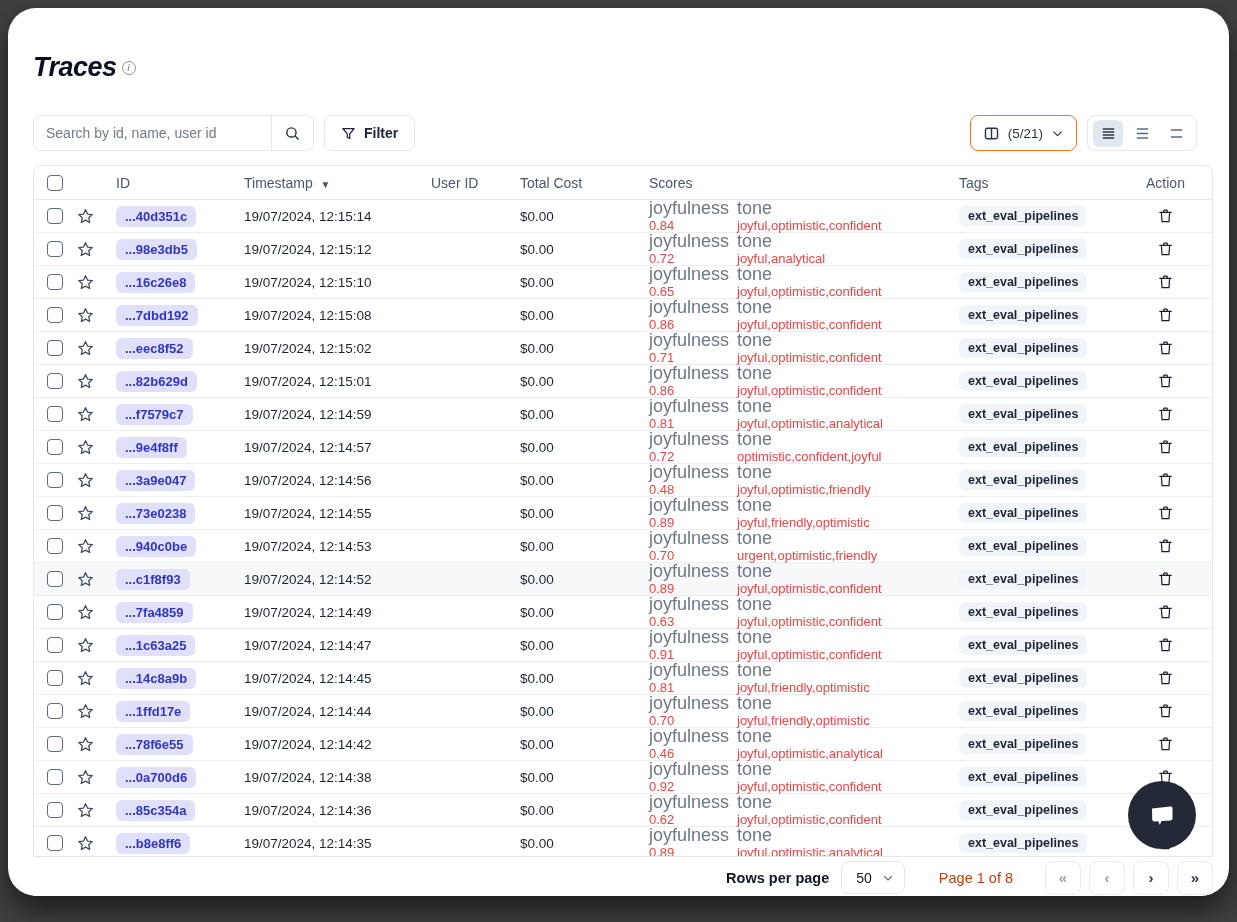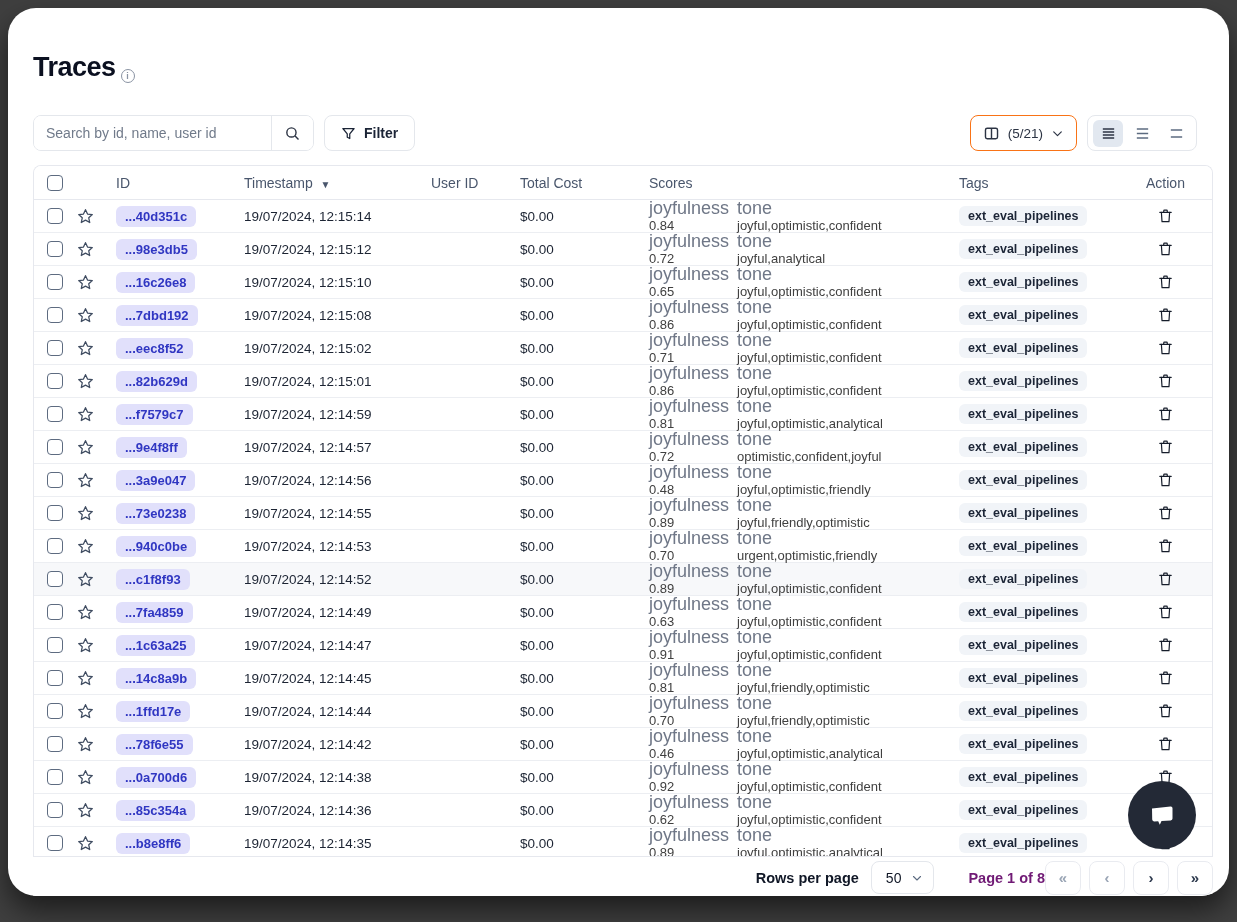--- a/index.html
+++ b/index.html
@@ -11,21 +11,21 @@
     overflow:hidden;
   }
   .card {
     position:absolute; left:8px; top:8px; width:1221px; height:888px;
     background:#ffffff; border-radius:28px;
     box-shadow:0 14px 28px rgba(0,0,0,0.55);
     overflow:hidden;
   }
 
   
-  .title-row { position:absolute; left:25px; top:44px; display:flex; align-items:flex-end; }
+  .title-row { position:absolute; left:25px; top:44px; display:flex; align-items:center;font-style:italic; }
   .page-title { font-size:27px; font-weight:bold; color:#0b1020; letter-spacing:-0.5px; }
   .info-icon {
     width:14px; height:14px; border:1.3px solid #8a93a3; border-radius:50%;
     color:#8a93a3; font-size:9px; display:flex; align-items:center; justify-content:center;
     margin-left:5px; margin-top:1px; font-weight:bold;
   }
 
   
   .toolbar { position:absolute; left:25px; right:32px; top:107px; height:36px; display:flex; align-items:flex-start; }
   .search-group {
@@ -87,40 +87,40 @@
     width:16px; height:16px; border:1.6px solid #5d6b80; border-radius:4px; background:#fff; cursor:pointer; display:inline-block;
   }
   .star { width:19px; height:19px; color:#3f4c61; cursor:pointer; }
   .id-pill {
     display:inline-block; background:#e1e0fb; color:#3036c2; font-weight:bold;
     font-size:13px; padding:3px 9px; border-radius:6px; cursor:pointer;
   }
   .score-block { width:88px; line-height:1.15; }
   .score-block.tone { width:auto; }
   .score-label { font-size:18px; color:#6f7787; }
-  .score-value { font-size:13px; color:#404040; }
+  .score-value { font-size:13px; color:#ef4444; }
   .tag-pill {
     display:inline-block; background:#f1f4f8; color:#1c2536; font-weight:bold;
     font-size:12.5px; padding:3px 9px; border-radius:6px; cursor:pointer;
   }
   .trash { width:17px; height:18px; color:#161d2b; cursor:pointer; }
 
   
   .footer {
     position:absolute; left:25px; top:848px; width:1180px; height:42px;
     display:flex; align-items:center; justify-content:flex-end; background:#fff;
     border-top:1px solid #e6e8ee;
   }
   .rpp-label { font-size:14.5px; font-weight:bold; color:#101726; margin-right:12px; }
   .rpp-select {
     height:33px; padding:0 10px 0 14px; display:flex; align-items:center; gap:10px;
     border:1px solid #e4e7ec; border-radius:8px; background:#fff; cursor:pointer;
     font-size:14px; color:#101726; margin-right:34px;
   }
-  .page-info { font-size:14.5px; font-weight:bold; color:#701a75; }
+  .page-info { font-size:14.5px; font-weight:normal; color:#c2410c; margin-right:32px; }
   .pg-buttons { display:flex; gap:8px; }
   .pg-btn {
     width:36px; height:34px; border:1px solid #e9ebf0; border-radius:8px; background:#fff;
     display:flex; align-items:center; justify-content:center; cursor:pointer;
     font-size:15px; color:#2e3a4e; font-weight:bold;
   }
   .pg-btn.disabled { color:#9aa5b5; cursor:default; }
 
   
   .chat-fab {

